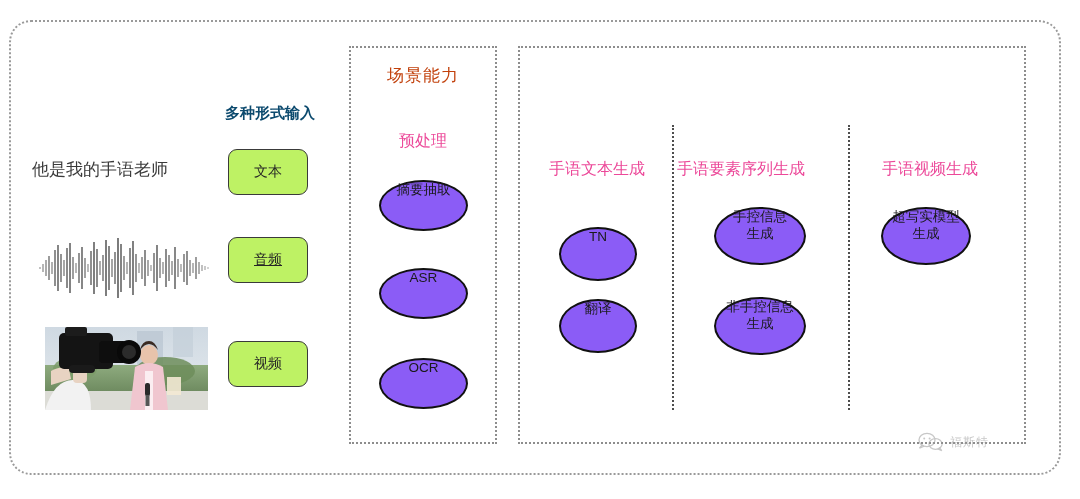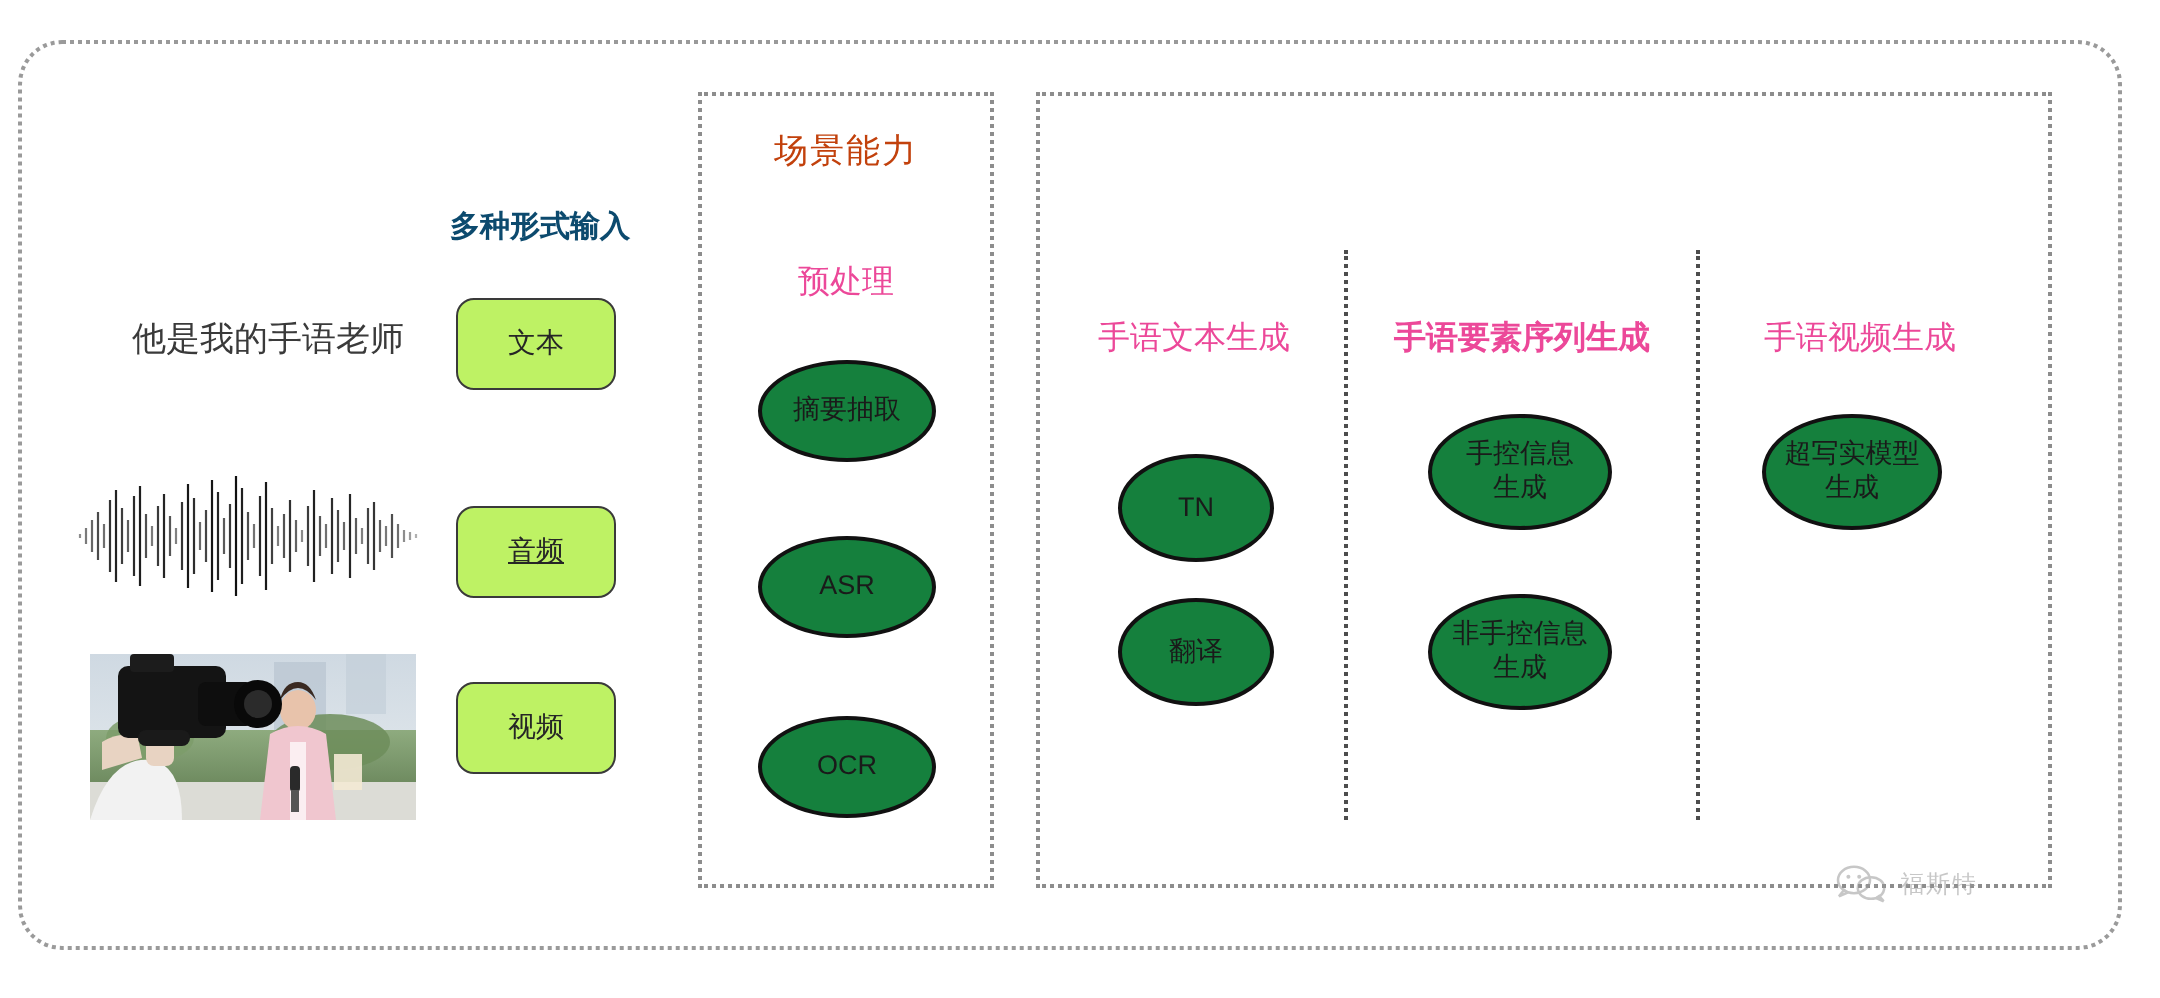--- a/index.html
+++ b/index.html
@@ -59,45 +59,44 @@
   
   .sub-label {
     position: absolute;
     text-align: center;
     font-size: 16px;
     color: #ec4899;
     white-space: nowrap;
   }
   .lbl-pre    { left: 349px; top: 131px; width: 148px; }
   .lbl-col1   { left: 522px; top: 159px; width: 150px; }
-  .lbl-col2   { left: 674px; top: 159px; width: 174px; font-weight: bold; }
+  .lbl-col2   { left: 654px; top: 159px; width: 174px; }
   .lbl-col3   { left: 850px; top: 159px; width: 160px; }
 
   
   .vdivider {
     position: absolute;
     top: 125px;
     height: 285px;
     border-left: 2px dotted #4d4d4d;
     width: 0;
   }
   .vdiv-1 { left: 672px; }
   .vdiv-2 { left: 848px; }
 
   
   .ellipse {
     position: absolute;
     border: 2.2px solid #111111;
     border-radius: 50%;
     box-sizing: border-box;
     display: flex;
-    align-items: center;
     justify-content: center;
     text-align: center;
-    background: #15803d;
+    background: #8b5cf6;
     font-size: 13.5px;
     line-height: 1.25;
     color: #1a1a1a;
   }
   .ellipse .txt { display: block; padding: 0 4px; }
 
   
   .el-scene { left: 379px; top: 180px; width: 89px; height: 51px; }
   .el-scene2 { left: 379px; top: 268px; width: 89px; height: 51px; }
   .el-scene3 { left: 379px; top: 358px; width: 89px; height: 51px; }
@@ -120,45 +119,45 @@
     width: 130px;
     text-align: center;
     font-size: 15px;
     font-weight: bold;
     color: #0c4a6e;
     white-space: nowrap;
   }
 
   .sample-text {
     position: absolute;
-    left: 22px;
+    left: 32px;
     top: 158px;
     width: 180px;
-    text-align: right;
+    text-align: left;
     font-size: 17px;
     color: #3a3a3a;
     white-space: nowrap;
   }
 
   .input-chip {
     position: absolute;
     width: 80px;
     height: 46px;
     border: 1.6px solid #3a3a3a;
     border-radius: 9px;
     box-sizing: border-box;
     background: #bef264;
     display: flex;
     align-items: center;
     justify-content: center;
     font-size: 14px;
     color: #262626;
   }
   .chip-1 { left: 228px; top: 149px; }
-  .chip-2 { left: 228px; top: 253px; text-decoration: underline; }
+  .chip-2 { left: 228px; top: 237px; text-decoration: underline; }
   .chip-3 { left: 228px; top: 341px; }
 
   
   .waveform {
     position: absolute;
     left: 38px;
     top: 236px;
     width: 175px;
     height: 64px;
   }

